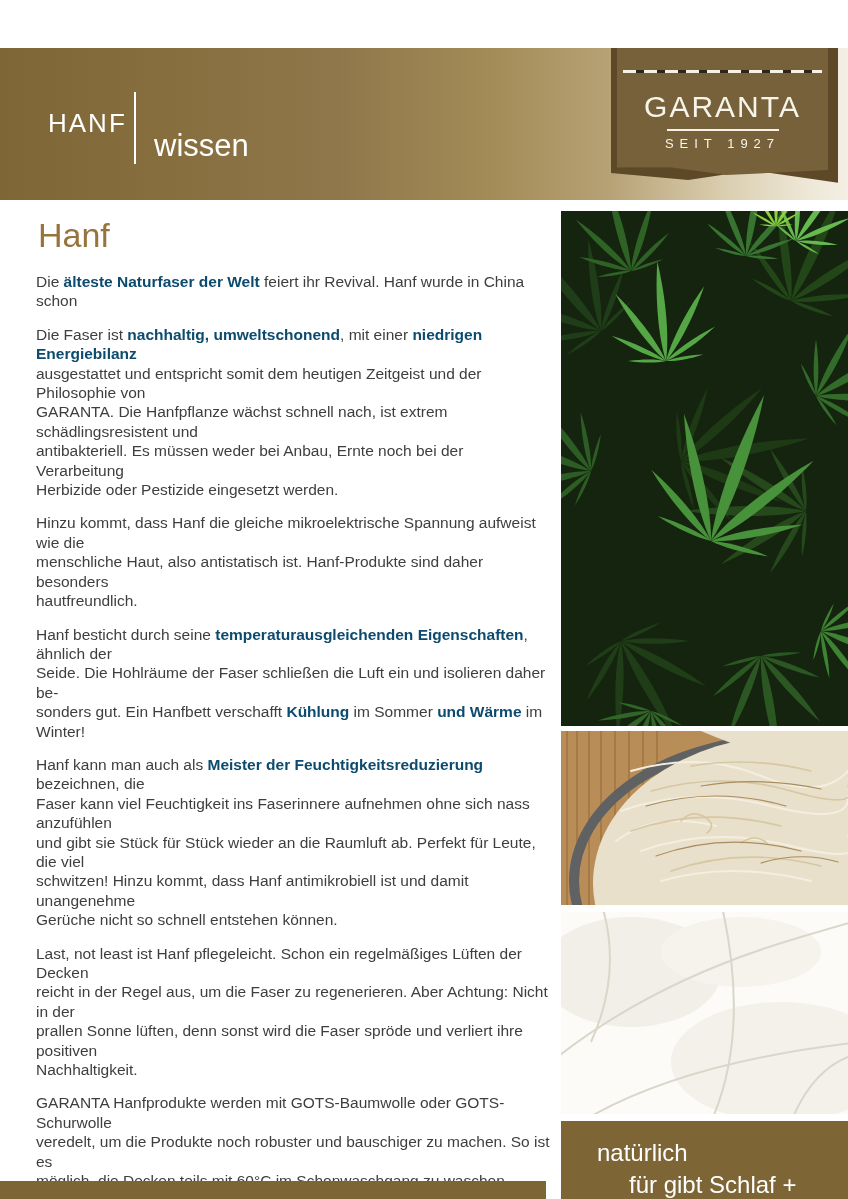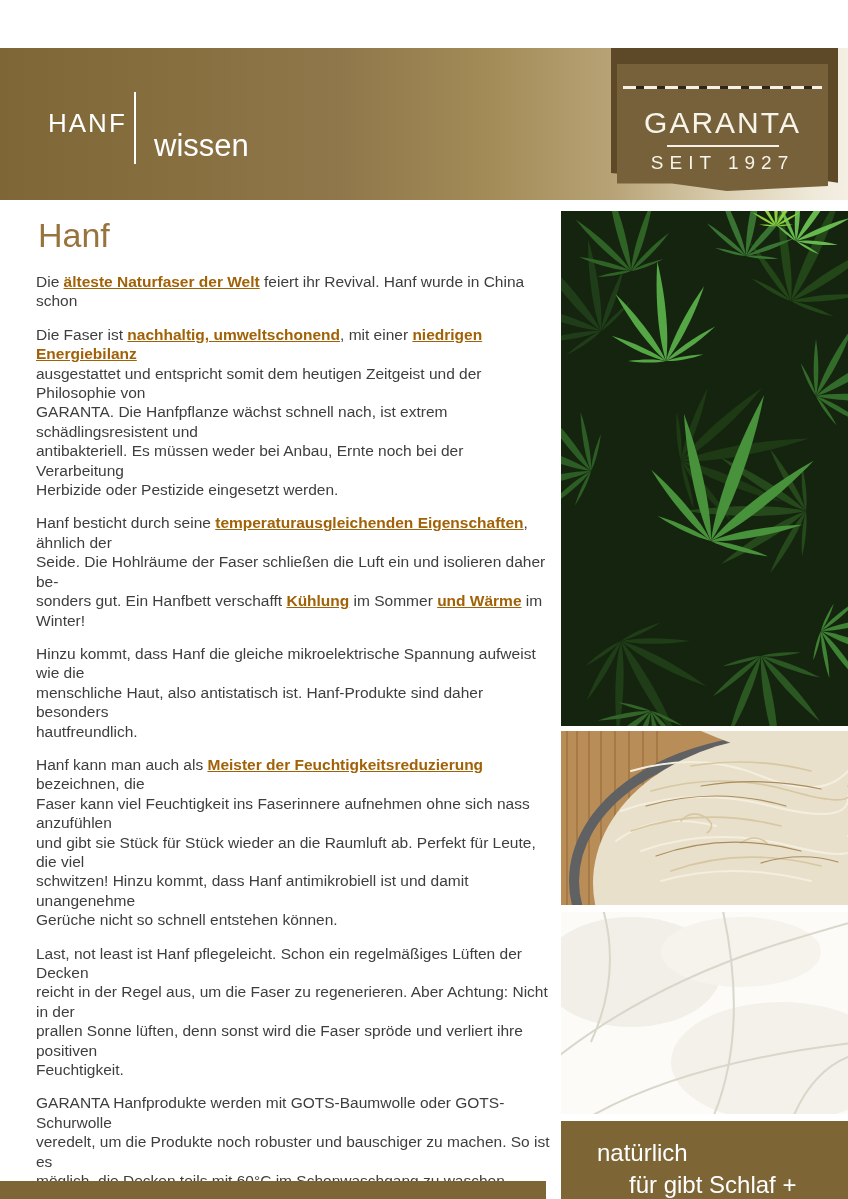--- a/index.html
+++ b/index.html
@@ -8,33 +8,33 @@
   
   .masthead{position:absolute;left:0;top:0;width:848px;height:152px;
     background:linear-gradient(90deg,#7e6637 0%,#876f40 22%,#8f774b 40%,#a38c57 58%,#b7a276 72%,#d9cdae 85%,#efe9d9 96%,#f4efe4 100%);}
   .logo{position:absolute;left:48px;top:44px;height:74px;color:#fff;}
   .logo-top{position:absolute;left:0;top:16px;font-size:26px;letter-spacing:2px;font-weight:400;}
   .logo-divider{position:absolute;left:86px;top:0;width:2px;height:72px;background:#fff;}
   .logo-sub{position:absolute;left:106px;top:36px;font-size:31px;font-weight:400;}
 
   .badge-shadow{position:absolute;left:611px;top:0;width:227px;height:136px;background:#5d4827;
     clip-path:polygon(0 0,100% 0,100% 99%,62% 90%,34% 97%,0 92%);}
-  .badge{position:absolute;left:617px;top:16px;width:211px;height:127px;background:#77613a;
+  .badge{position:absolute;left:617px;top:0;width:211px;height:127px;background:#77613a;
     clip-path:polygon(0 0,100% 0,100% 96%,52% 100%,26% 94%,0 94%);text-align:center;color:#f7f4ea;}
   .badge-stitch{position:absolute;left:6px;right:6px;top:22px;height:3px;
     background:repeating-linear-gradient(90deg,#f5f1e6 0 13px,#2f2416 13px 21px);}
   .badge-brand{margin-top:42px;font-size:30px;letter-spacing:2px;font-weight:400;}
   .badge-rule{width:112px;height:2px;background:#f5f1e6;margin:5px auto 0;}
-  .badge-since{margin-top:5px;font-size:19px;letter-spacing:6px;}
+  .badge-since{margin-top:5px;font-size:13px;letter-spacing:6px;}
 
   
   .content{position:absolute;left:36px;top:168px;width:514px;}
   .content h1{margin:0 0 18px 2px;font-size:34px;line-height:38px;font-weight:400;color:#97743d;}
   .content p{margin:0 0 14px 0;font-size:15.5px;line-height:19.4px;color:#3e3e3e;font-weight:400;}
-  .content p b{font-weight:700;color:#a16207;text-decoration:underline;}
+  .content p b{font-weight:700;color:#0c4a6e;}
   .content h3{margin:14px 0 6px 2px;font-size:15.5px;line-height:19.4px;font-weight:700;color:#7c6033;}
 
   
   .photos{position:absolute;left:561px;top:163px;width:287px;}
   .photo{display:block;}
   .photo.gap5{margin-bottom:5px;} .photo.gap7{margin-bottom:7px;}
   .tagline{margin-top:7px;width:287px;height:126px;background:#7d6536;box-sizing:border-box;
     padding-top:16px;color:#fff;font-size:24px;line-height:32px;font-weight:400;}
   .tagline .tl0{padding-left:36px;} .tagline .tl1{padding-left:68px;} .tagline .tl2{padding-left:92px;}
 
@@ -61,24 +61,24 @@
       <div class="badge-rule"></div>
       <div class="badge-since">SEIT 1927</div>
     </div>
   </header>
 
   <main class="content">
     <h1>Hanf</h1>
     <div id="paragraphs">
         <p><span>Die </span><b>älteste Naturfaser der Welt</b><span> feiert ihr Revival. Hanf wurde in China schon</span><br></p>
         <p><span>Die Faser ist </span><b>nachhaltig, umweltschonend</b><span>, mit einer </span><b>niedrigen Energiebilanz</b><br><span>ausgestattet und entspricht somit dem heutigen Zeitgeist und der Philosophie von</span><br><span>GARANTA. Die Hanfpflanze wächst schnell nach, ist extrem schädlingsresistent und</span><br><span>antibakteriell. Es müssen weder bei Anbau, Ernte noch bei der Verarbeitung</span><br><span>Herbizide oder Pestizide eingesetzt werden.</span></p>
+        <p><span>Hinzu kommt, dass Hanf die gleiche mikroelektrische Spannung aufweist wie die</span><br><span>menschliche Haut, also antistatisch ist. Hanf-Produkte sind daher besonders</span><br><span>hautfreundlich.</span></p>
         <p><span>Hanf besticht durch seine </span><b>temperaturausgleichenden Eigenschaften</b><span>, ähnlich der</span><br><span>Seide. Die Hohlräume der Faser schließen die Luft ein und isolieren daher be-</span><br><span>sonders gut. Ein Hanfbett verschafft </span><b>Kühlung</b><span> im Sommer </span><b>und Wärme</b><span> im Winter!</span></p>
-        <p><span>Hinzu kommt, dass Hanf die gleiche mikroelektrische Spannung aufweist wie die</span><br><span>menschliche Haut, also antistatisch ist. Hanf-Produkte sind daher besonders</span><br><span>hautfreundlich.</span></p>
         <p><span>Hanf kann man auch als </span><b>Meister der Feuchtigkeitsreduzierung</b><span> bezeichnen, die</span><br><span>Faser kann viel Feuchtigkeit ins Faserinnere aufnehmen ohne sich nass anzufühlen</span><br><span>und gibt sie Stück für Stück wieder an die Raumluft ab. Perfekt für Leute, die viel</span><br><span>schwitzen! Hinzu kommt, dass Hanf antimikrobiell ist und damit unangenehme</span><br><span>Gerüche nicht so schnell entstehen können.</span></p>
-        <p><span>Last, not least ist Hanf pflegeleicht. Schon ein regelmäßiges Lüften der Decken</span><br><span>reicht in der Regel aus, um die Faser zu regenerieren. Aber Achtung: Nicht in der</span><br><span>prallen Sonne lüften, denn sonst wird die Faser spröde und verliert ihre positiven</span><br><span>Feuchtigkeit.</span></p>
+        <p><span>Last, not least ist Hanf pflegeleicht. Schon ein regelmäßiges Lüften der Decken</span><br><span>reicht in der Regel aus, um die Faser zu regenerieren. Aber Achtung: Nicht in der</span><br><span>prallen Sonne lüften, denn sonst wird die Faser spröde und verliert ihre positiven</span><br><span>Nachhaltigkeit.</span></p>
         <p><span>GARANTA Hanfprodukte werden mit GOTS-Baumwolle oder GOTS-Schurwolle</span><br><span>veredelt, um die Produkte noch robuster und bauschiger zu machen. So ist es</span><br><span>möglich, die Decken teils mit 60°C im Schonwaschgang zu waschen.</span></p>
       </div>
     <div id="lists">
         <h3>Nachhaltigkeit:</h3>
       </div>
   </main>
 
   <aside class="photos">
 
     <svg class="photo gap5" width="287" height="515" viewBox="0 0 287 515" xmlns="http://www.w3.org/2000/svg">

